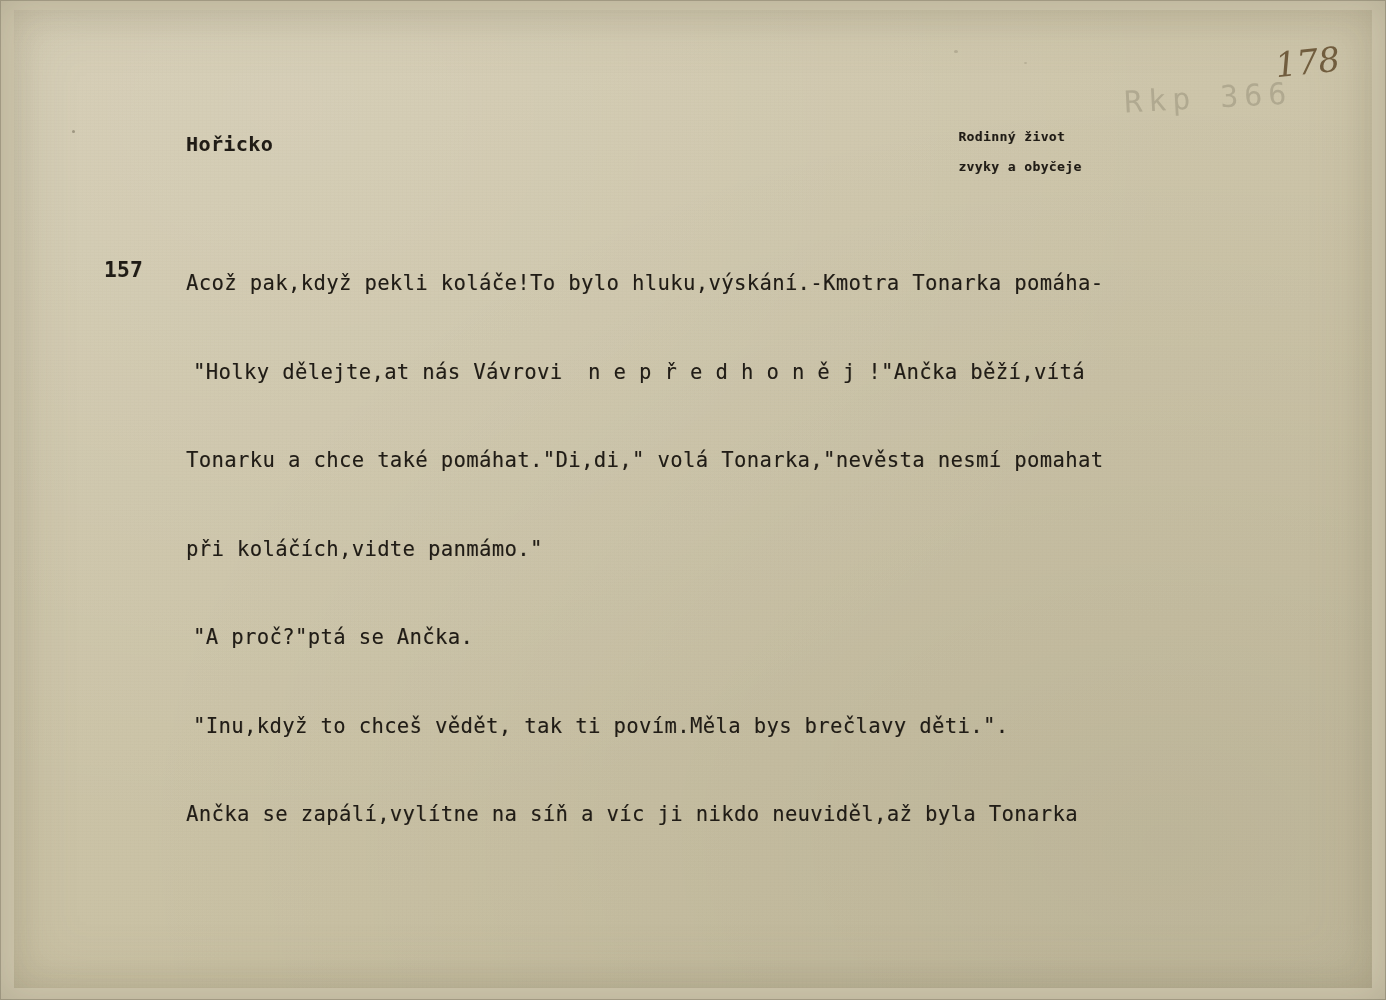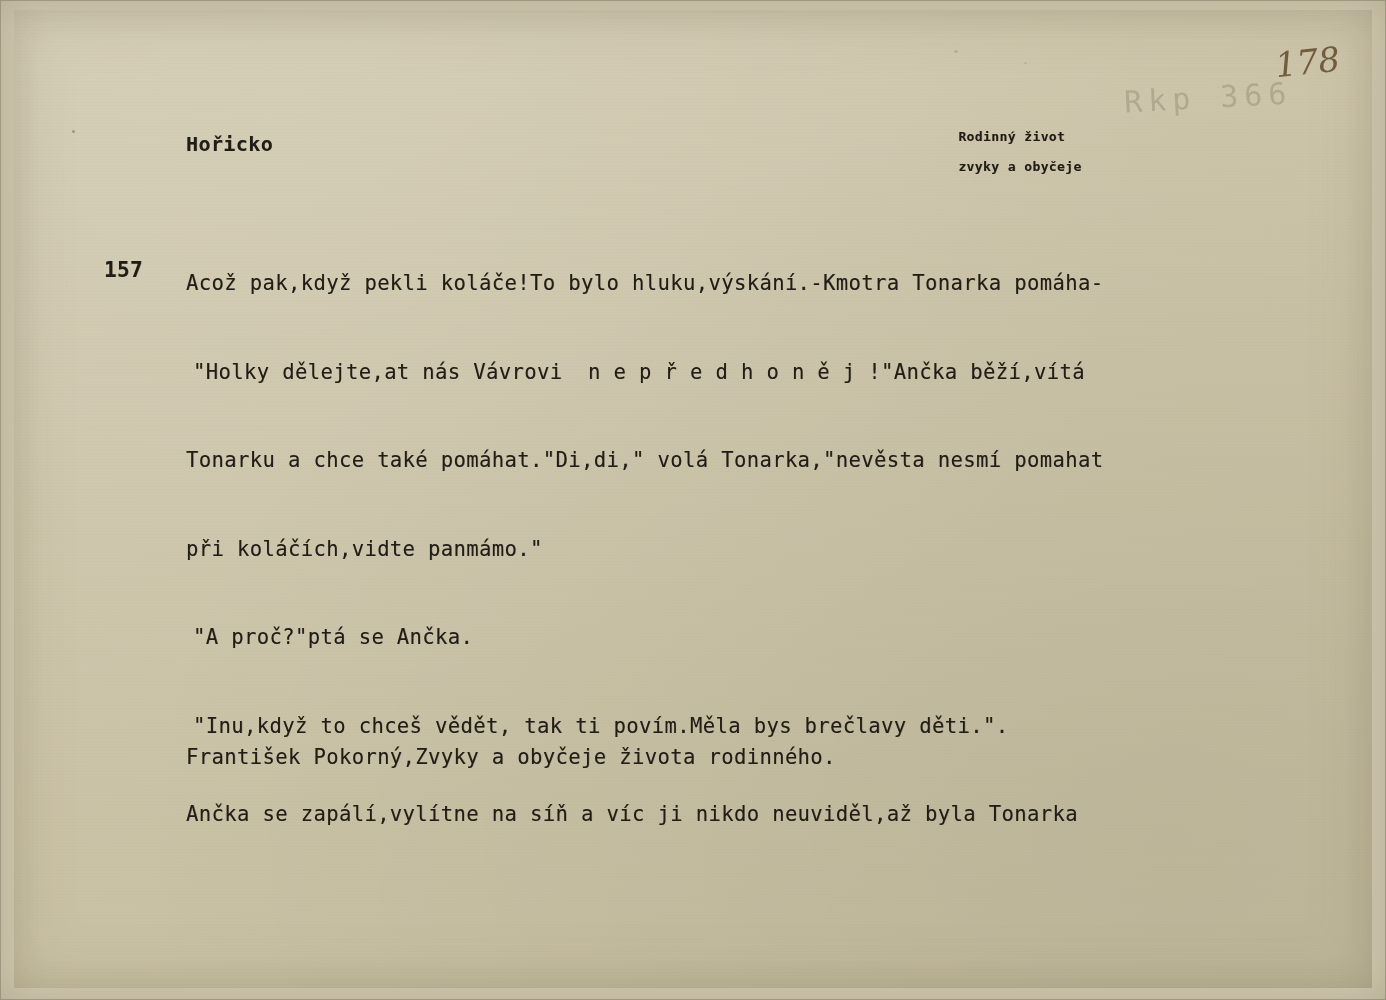--- a/index.html
+++ b/index.html
@@ -170,21 +170,20 @@
       <span class="ln">při koláčích,vidte panmámo."</span>
       <span class="ln indent">"A proč?"ptá se Ančka.</span>
       <span class="ln indent">"Inu,když to chceš vědět, tak ti povím.Měla bys brečlavy děti.".</span>
       <span class="ln">Ančka se zapálí,vylítne na síň a víc ji nikdo neuviděl,až byla Tonarka</span>
       
       
       
     </div>
 
     <div class="type" id="source-block">
-      <span class="ln">František Pokorný,Zvyky a obyčeje života rodinného.</span>
     </div>
 
     <div class="speck" style="left:58px;top:120px;width:3px;height:3px;"></div>
     <div class="speck" style="left:940px;top:40px;width:4px;height:3px;opacity:0.5;"></div>
     <div class="speck" style="left:1010px;top:52px;width:3px;height:2px;opacity:0.4;"></div>
   </div>
 
   <div id="scan-vignette"></div>
 </div>
 

